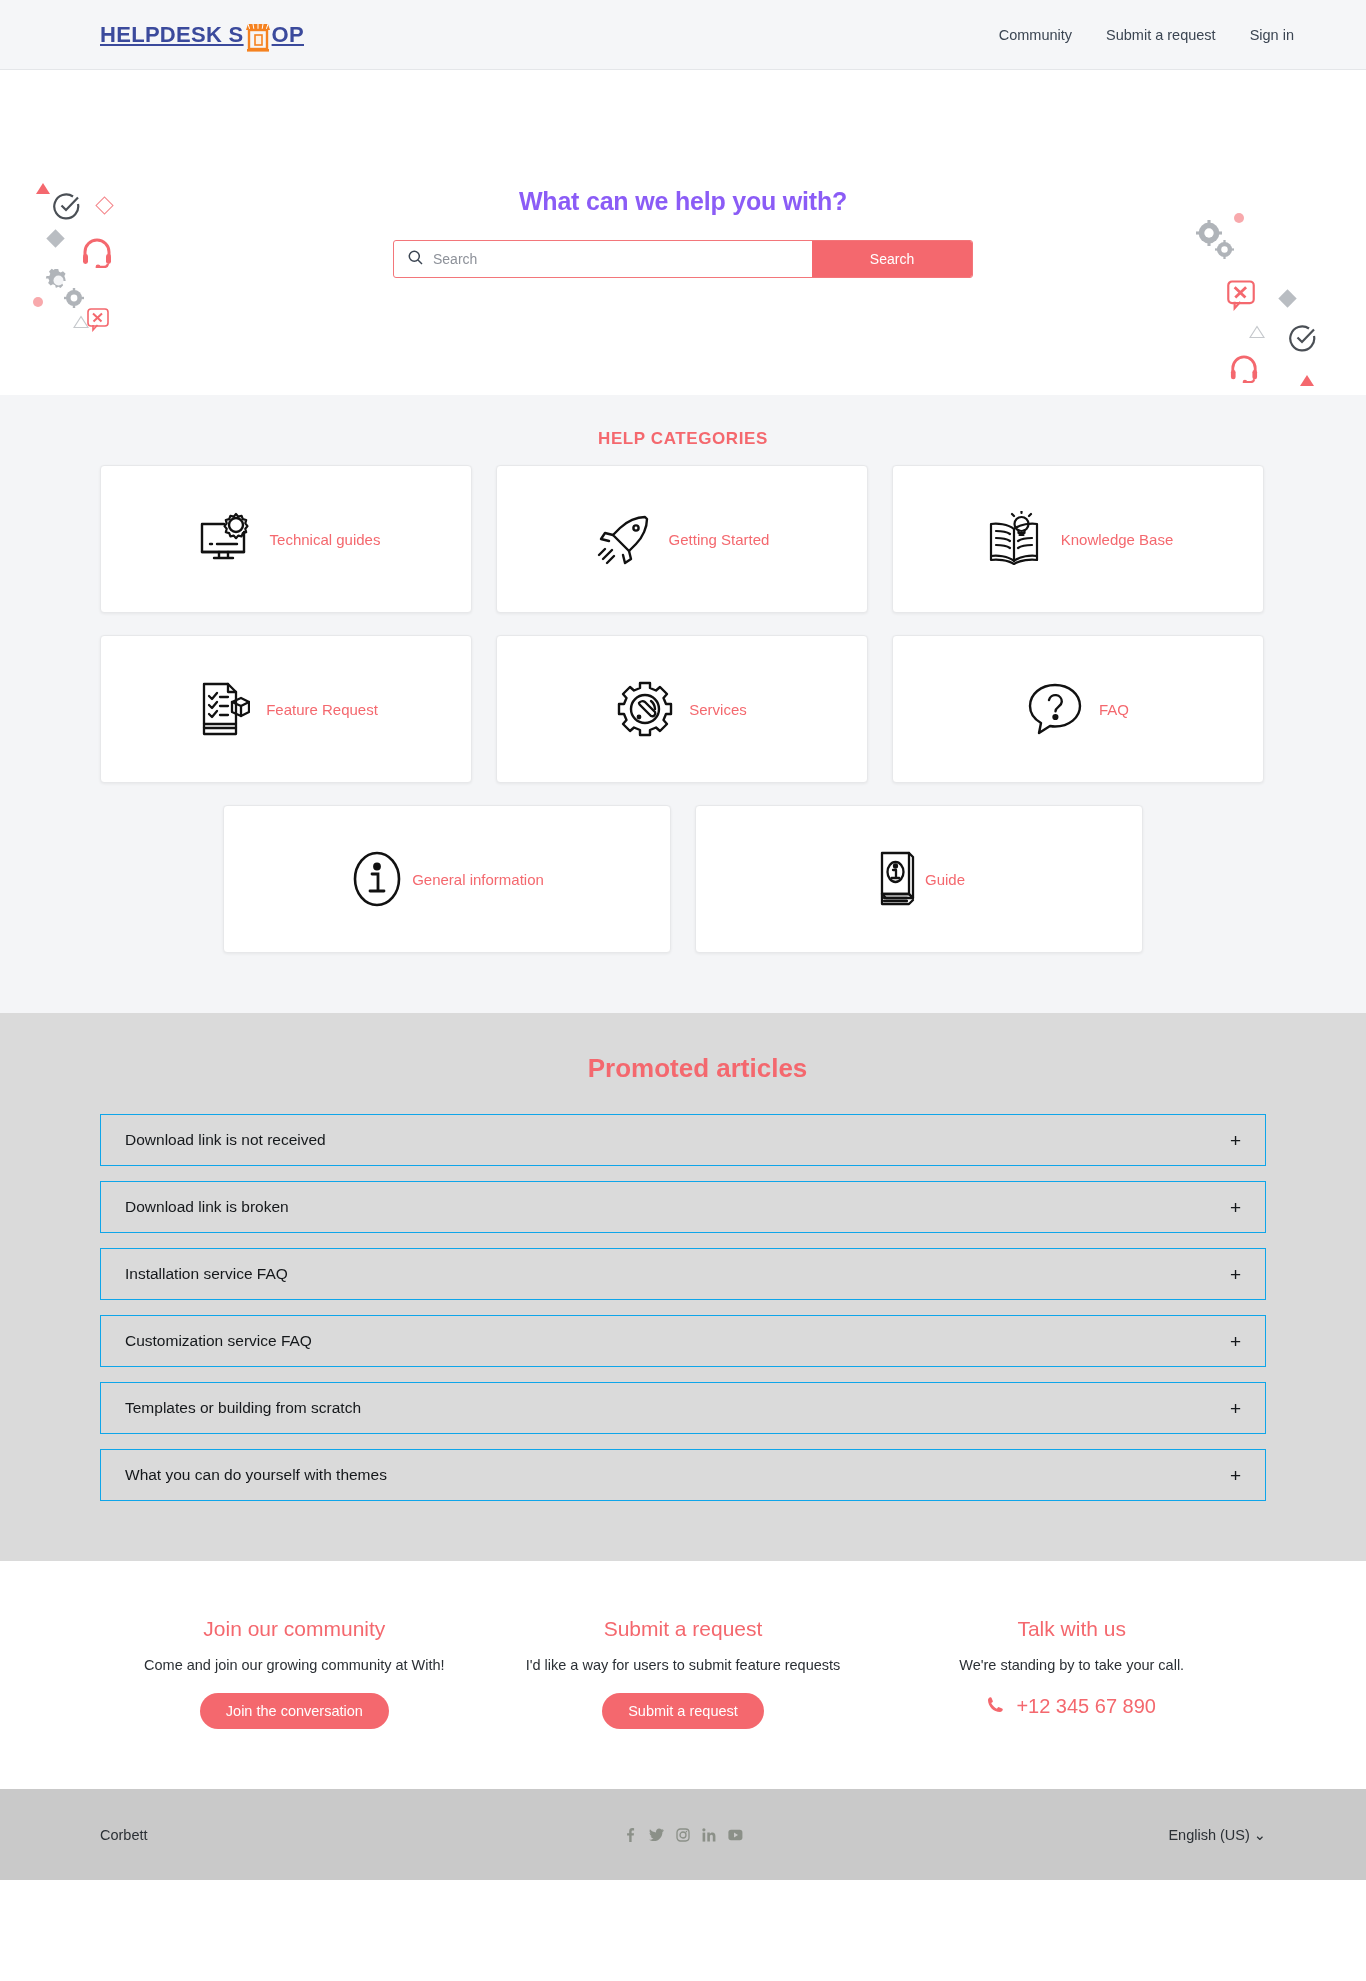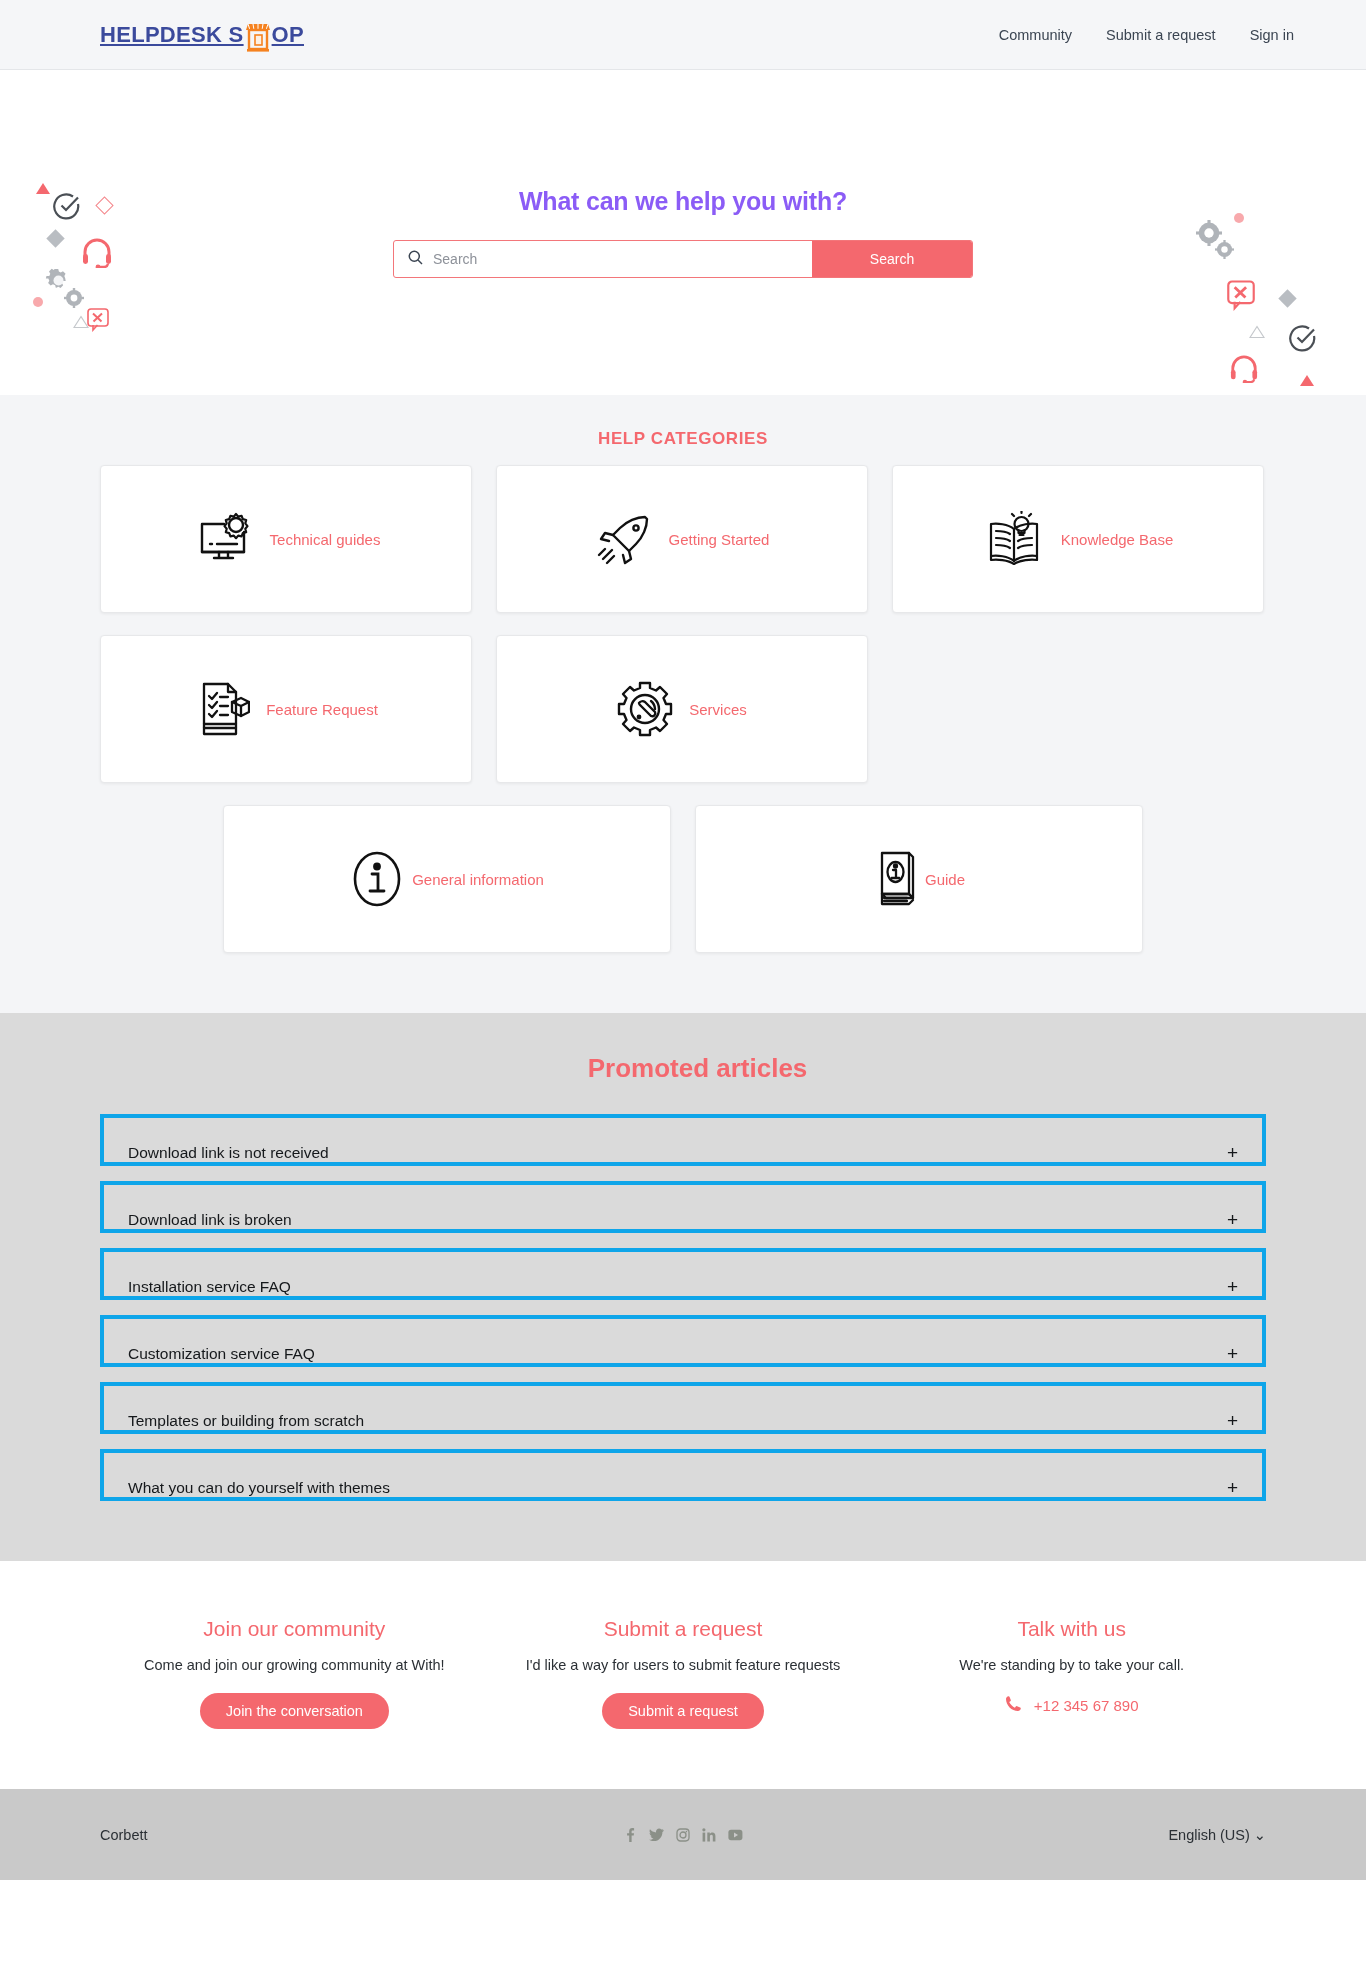--- a/index.html
+++ b/index.html
@@ -189,24 +189,24 @@
     padding-left: 29px;
   }
   .acc-list {
     width: 1166px;
     margin: 0 auto;
     display: flex;
     flex-direction: column;
     gap: 15px;
   }
   .acc-item {
-    border: 4px solid #0ea5e9;
+    border: 1px solid #0ea5e9;
     height: 52px;
     display: flex;
-    align-items: flex-end;
+    align-items: center;
     padding: 0 24px;
     cursor: pointer;
     background: transparent;
   }
   .acc-title {
     font-size: 15.5px;
     color: #15181b;
     font-weight: 400;
   }
   .acc-plus {
@@ -253,21 +253,21 @@
     font-size: 14.5px;
     font-family: "Liberation Sans", sans-serif;
     cursor: pointer;
     margin-top: 4px;
   }
   .cta-phone {
     display: flex;
     align-items: center;
     gap: 12px;
     color: #f4686e;
-    font-size: 15px;
+    font-size: 20px;
     margin-top: 6px;
     text-decoration: none;
   }
 
   
   .site-footer {
     background: #c9c9c9;
     height: 91px;
     display: flex;
     align-items: center;
@@ -515,20 +515,30 @@
           <path d="M23 2 h10 v5 l6 2.5 4-3.5 7 7 -3.5 4 2.5 6 h5 v10 h-5 l-2.5 6 3.5 4 -7 7 -4-3.5 -6 2.5 v5 H23 v-5 l-6-2.5 -4 3.5 -7-7 3.5-4 -2.5-6 H2 V23 h5 l2.5-6 -3.5-4 7-7 4 3.5 6-2.5 z"></path>
           <circle cx="28" cy="28" r="14"></circle>
           <path d="M22 22 a4.5 4.5 0 0 1 6-1 L38 31 a3 3 0 0 1-4 4 L24 25 a4.5 4.5 0 0 1-2-3z"></path>
           <circle cx="22" cy="36" r="1.2" fill="#111"></circle>
           <path d="M34 20 a11 11 0 0 1 4 8"></path>
         </svg>
       </span>
       <span class="cat-label">Services</span>
     </a>
 
+    <a class="cat-card w3" href="#">
+      <span class="cat-icon">
+        <svg width="56" height="54" viewBox="0 0 56 54" fill="none" stroke="#111" stroke-width="2.4" stroke-linecap="round" stroke-linejoin="round">
+          <path d="M28 3 C14 3 3 12 3 24 C3 31 7 37 14 41 L12 51 L23 44 C24.6 44.3 26.3 44.5 28 44.5 C42 44.5 53 35.5 53 24 C53 12 42 3 28 3 Z"></path>
+          <path d="M22 18 a6.5 6.5 0 0 1 12.8 1.8 c0 4.5-6.3 5.2-6.3 9.5"></path>
+          <circle cx="28.4" cy="35" r="1.9" fill="#111"></circle>
+        </svg>
+      </span>
+      <span class="cat-label">FAQ</span>
+    </a>
   </div>
 
   <div class="cat-row2">
     <a class="cat-card w2" href="#">
       <span class="cat-icon">
         <svg width="54" height="58" viewBox="0 0 54 58" fill="none" stroke="#111" stroke-width="2.6" stroke-linecap="round">
           <ellipse cx="27" cy="29" rx="22" ry="26"></ellipse>
           <circle cx="27" cy="16.5" r="2.6" fill="#111"></circle>
           <path d="M22 24 h6 v17 M20 41 h14" stroke-width="2.8"></path>
         </svg>

